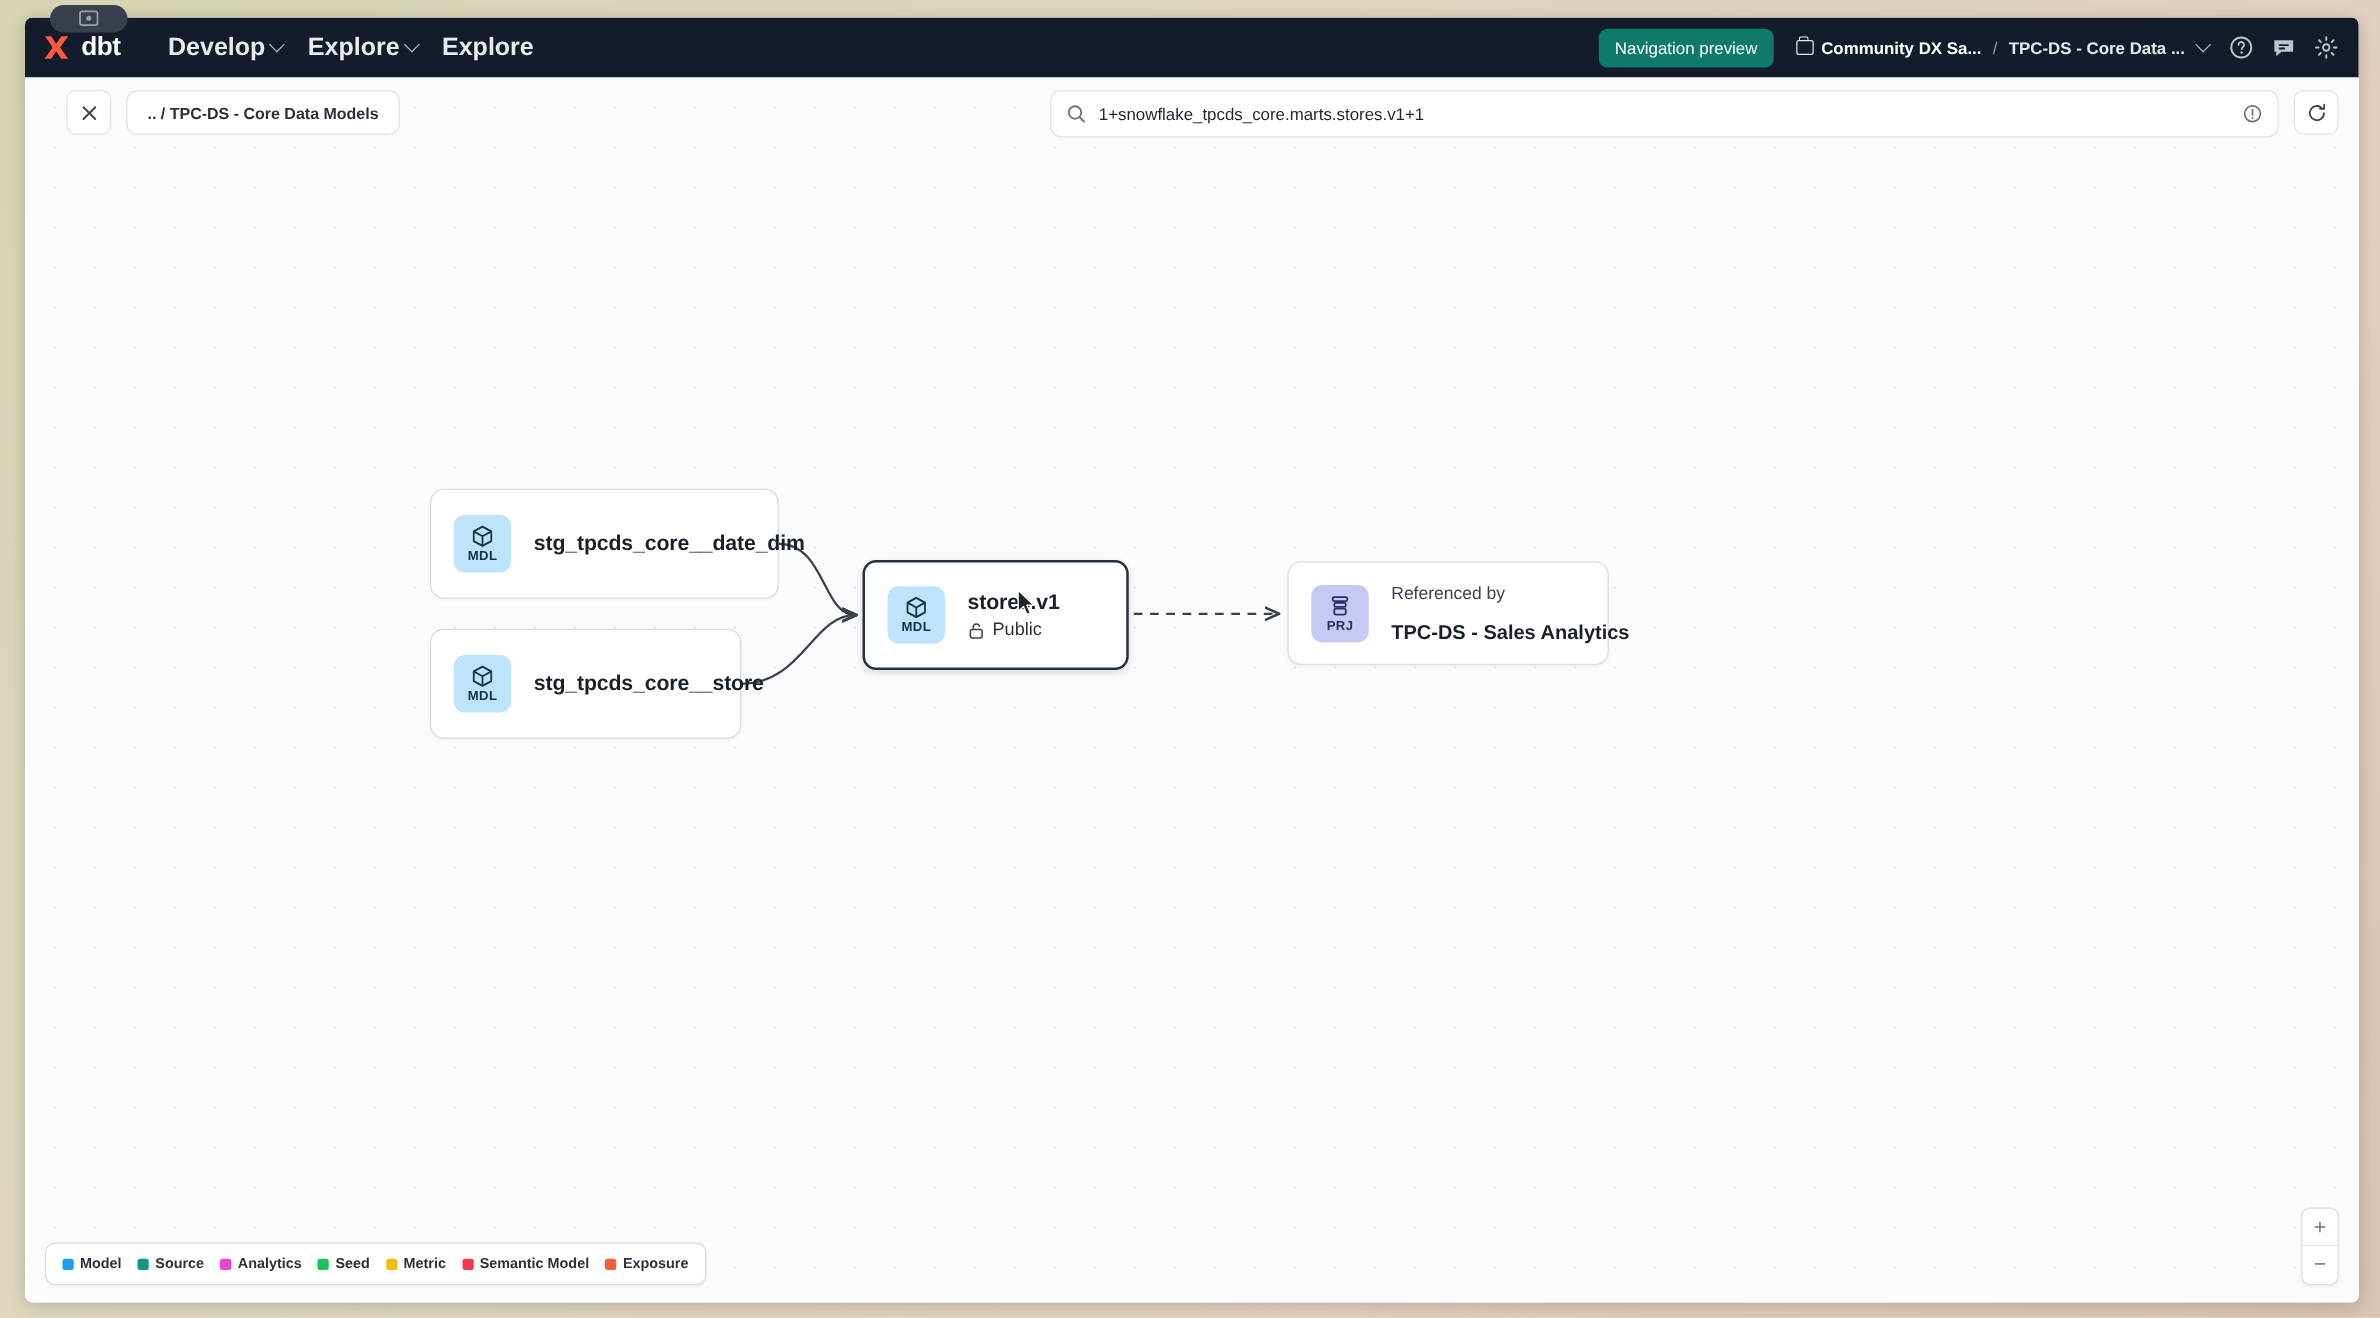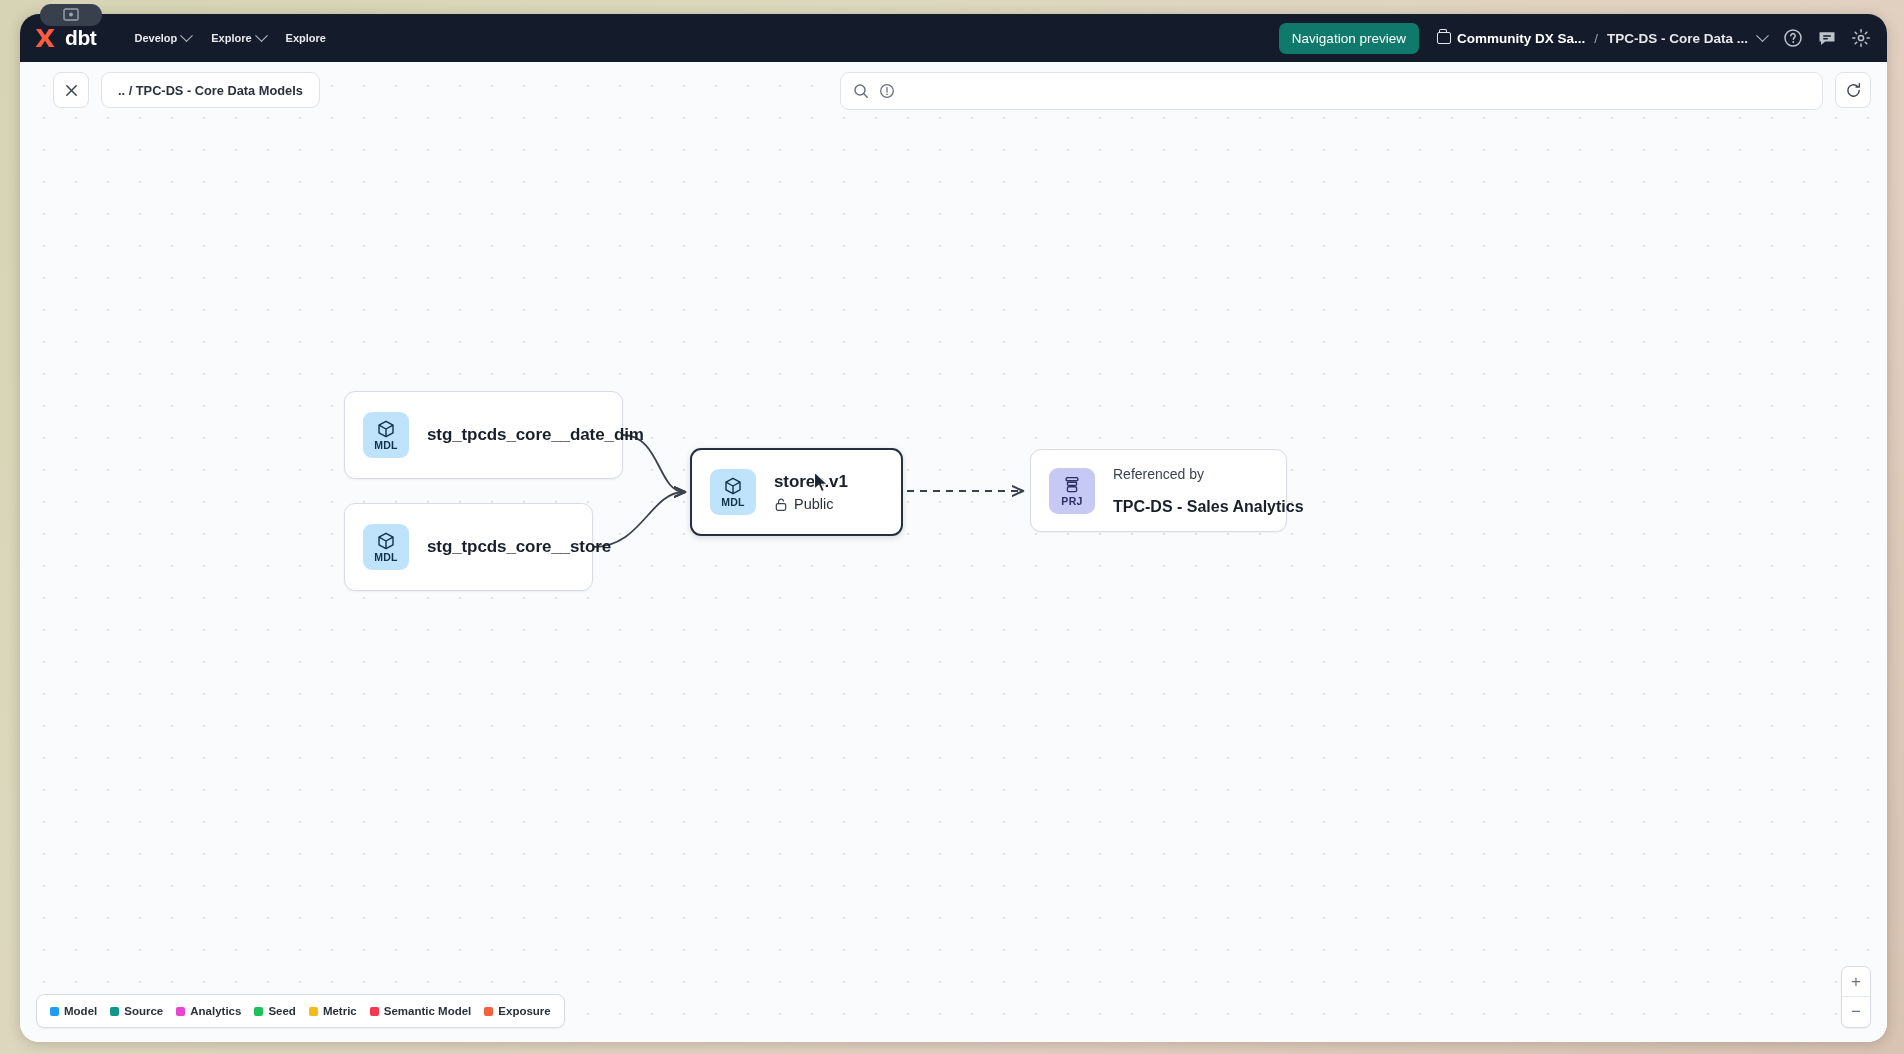--- a/index.html
+++ b/index.html
@@ -10,40 +10,40 @@
   }
   
   #frame {
     position: absolute; inset: 0;
     background: linear-gradient(135deg,#d6d4b4 0%, #dcd8bd 30%, #e3cfc0 70%, #d9c3b2 100%);
   }
   #app {
     position: absolute;
     left: 20px; top: 14px; right: 17px; bottom: 12px;
     background: #ffffff;
-    border-radius: 19px;
+    border-radius: 6px;
     overflow: hidden;
     box-shadow: 0 2px 14px rgba(0,0,0,.18);
   }
 
   
   #navbar {
     position: absolute; left:0; right:0; top:0; height: 48px;
     background: #141b2b;
     display: flex; align-items: center;
     padding: 0 16px 0 12px;
     color: #fff;
   }
   .logo-wrap { display:flex; align-items:center; gap:7px; margin-right: 28px; }
   .logo-x { width: 26px; height: 24px; position: relative; }
   .logo-x svg { display:block; }
   .logo-text { font-size: 21px; font-weight: 700; letter-spacing: -0.4px; color:#fff;}
   .nav-link {
     display:flex; align-items:center; gap:5px;
-    font-size: 11px; font-weight: 600; color:#e8eaee;
+    font-size: 20px; font-weight: 600; color:#e8eaee;
     padding: 6px 10px; border-radius: 6px; cursor: pointer;
     white-space: nowrap;
   }
   .chev { width:9px; height:9px; border-right:1.6px solid #b9bec8; border-bottom:1.6px solid #b9bec8;
           transform: rotate(45deg) translate(-2px,-2px); }
   .nav-spacer { flex: 1 1 auto; }
   #nav-preview-btn {
     background: #0f7a6b; color:#fff; font-size: 13.5px; font-weight:400;
     padding: 8px 13px; border-radius: 7px; cursor:pointer; white-space:nowrap;
   }
@@ -357,20 +357,21 @@
         </svg>
       </div>
       <div id="breadcrumb-pill">.. / TPC-DS - Core Data Models</div>
 
       <div id="searchbar-wrap">
         <div id="searchbar">
           <svg width="16" height="16" viewBox="0 0 16 16" fill="none">
             <circle cx="7" cy="7" r="5" stroke="#6b7280" stroke-width="1.5"></circle>
             <path d="M10.8 10.8 L14.2 14.2" stroke="#6b7280" stroke-width="1.5" stroke-linecap="round"></path>
           </svg>
+          <input id="search-input" type="text" value="1+snowflake_tpcds_core.marts.stores.v1+1" style="">
           <svg width="16" height="16" viewBox="0 0 16 16" fill="none">
             <circle cx="8" cy="8" r="6.3" stroke="#6b7280" stroke-width="1.3"></circle>
             <path d="M8 4.6v4.6" stroke="#6b7280" stroke-width="1.3" stroke-linecap="round"></path>
             <circle cx="8" cy="11.4" r=".8" fill="#6b7280"></circle>
           </svg>
         </div>
       </div>
 
       <div class="sq-btn" id="refresh-btn">
         <svg width="17" height="17" viewBox="0 0 18 18" fill="none">

